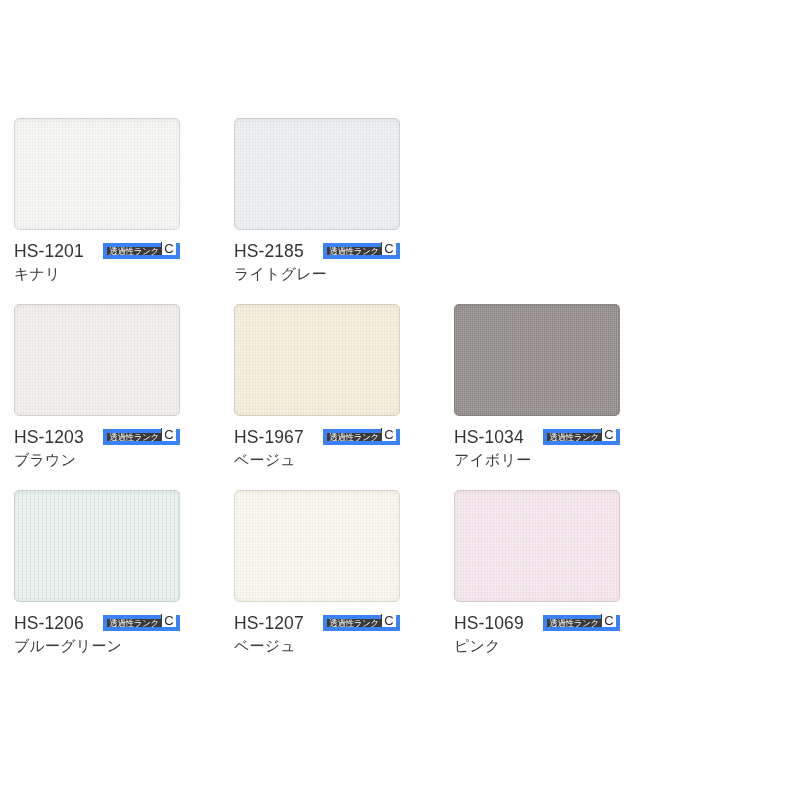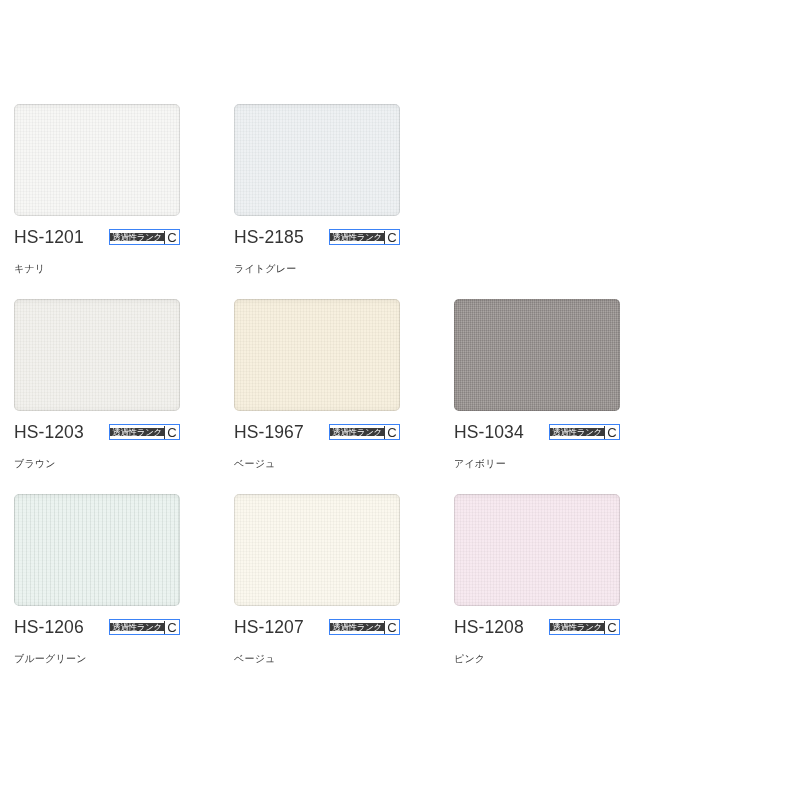--- a/index.html
+++ b/index.html
@@ -21,21 +21,21 @@
     position: relative;
     width: 800px;
     height: 800px;
     background: #ffffff;
     overflow: hidden;
   }
 
   .swatch-grid {
     position: absolute;
     left: 14px;
-    top: 104px;
+    top: 118px;
     width: 600px;
     display: grid;
     grid-template-columns: 166px 166px 166px;
     column-gap: 54px;
     row-gap: 23px;
   }
 
   .cell {
     width: 166px;
   }
@@ -126,24 +126,24 @@
     font-size: 17.5px;
     font-weight: 400;
     letter-spacing: 0.1px;
     color: #333333;
     white-space: nowrap;
     line-height: 18px;
   }
 
   .rank-badge {
     display: inline-flex;
-    align-items: center;
+    align-items: flex-end;
     margin-left: auto;
     height: 16px;
-    border: 1px solid #3b82f6;
+    border: 4px solid #3b82f6;
     background: #ffffff;
     flex: 0 0 auto;
   }
 
   .rank-badge .rank-label {
     display: flex;
     align-items: center;
     justify-content: center;
     background: #3a3a3a;
     color: #ffffff;
@@ -164,22 +164,22 @@
     color: #2b2b2b;
     background: #ffffff;
     font-size: 13px;
     line-height: 1;
     border-left: 1px solid #3a3a3a;
     font-family: "Liberation Sans", sans-serif;
   }
 
   
   .color-name {
-    margin-top: 16px;
-    font-size: 10px;
+    margin-top: 7px;
+    font-size: 15px;
     line-height: 14px;
     color: #3b3b3b;
     letter-spacing: 0.2px;
     white-space: nowrap;
     font-family: "DejaVu Sans", "Liberation Sans", sans-serif;
   }
 </style>
 </head>
 <body>
 
@@ -268,21 +268,21 @@
           <span class="rank-label">透過性ランク</span>
           <span class="rank-value">C</span>
         </span>
       </div>
       <div class="color-name">ベージュ</div>
     </div>
 
     <div class="cell">
       <div class="swatch" style="background-color: rgb(247, 232, 239);"></div>
       <div class="caption-row">
-        <span class="code">HS-1208</span>
+        <span class="code">HS-1069</span>
         <span class="rank-badge">
           <span class="rank-label">透過性ランク</span>
           <span class="rank-value">C</span>
         </span>
       </div>
       <div class="color-name">ピンク</div>
     </div>
 
   </div>
 </div>

